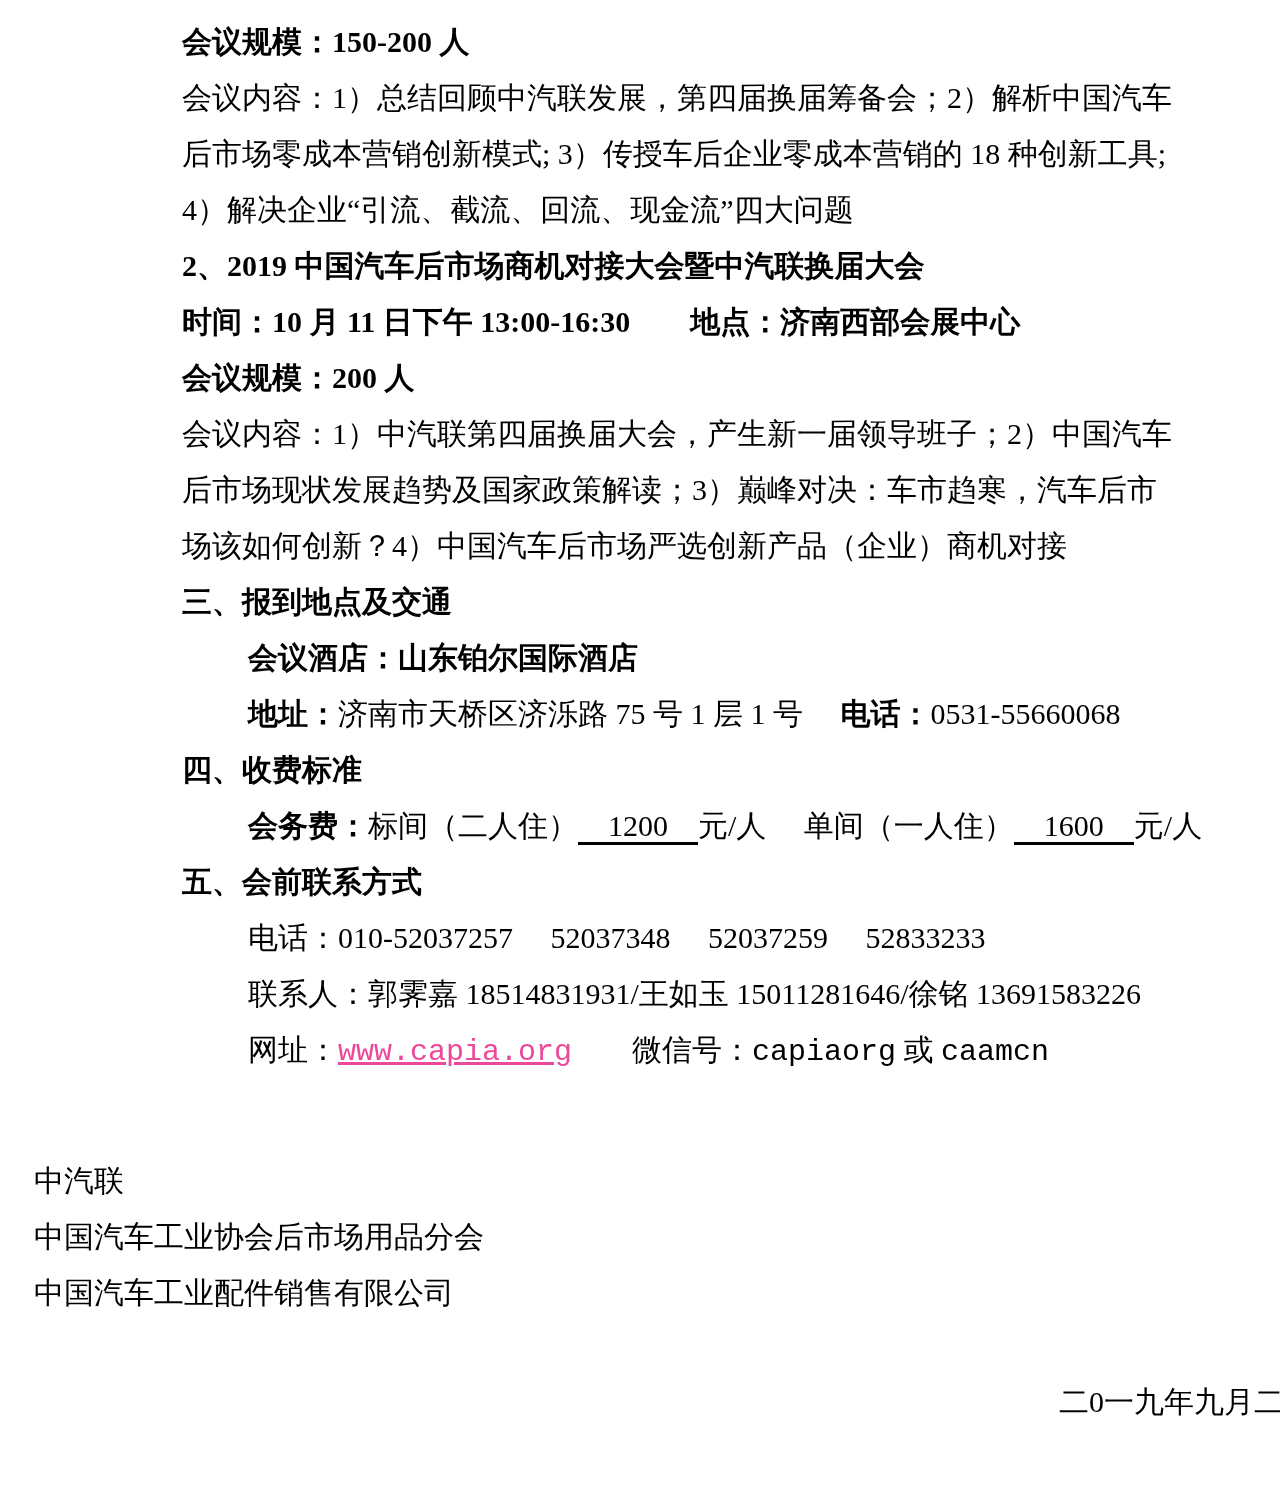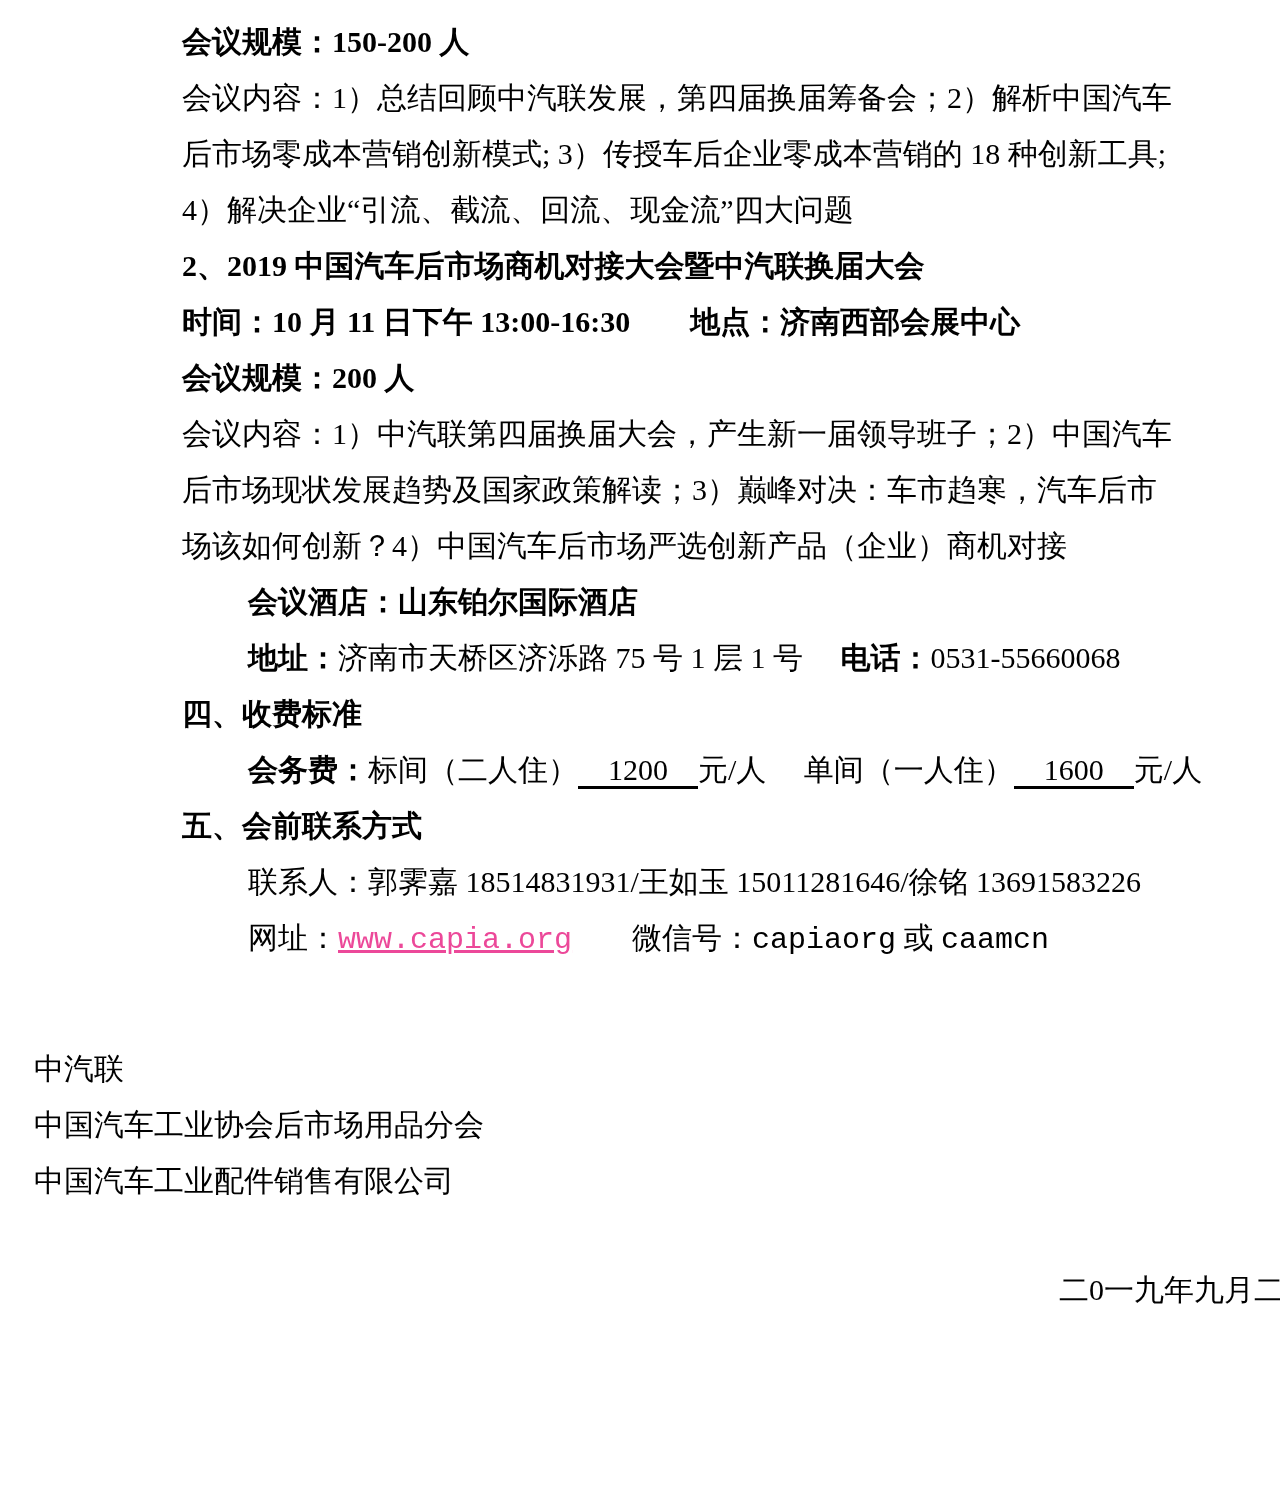--- a/index.html
+++ b/index.html
@@ -67,25 +67,27 @@
       <div class="line bold"><span>会议规模：150-200 人</span></div>
       <div class="line"><span>会议内容：1）总结回顾中汽联发展，第四届换届筹备会；2）解析中国汽车</span></div>
       <div class="line"><span>后市场零成本营销创新模式; 3）传授车后企业零成本营销的 18 种创新工具;</span></div>
       <div class="line"><span>4）解决企业“引流、截流、回流、现金流”四大问题</span></div>
       <div class="line bold"><span>2、2019 中国汽车后市场商机对接大会暨中汽联换届大会</span></div>
       <div class="line bold"><span>时间：10 月 11 日下午 13:00-16:30　　地点：济南西部会展中心</span></div>
       <div class="line bold"><span>会议规模：200 人</span></div>
       <div class="line"><span>会议内容：1）中汽联第四届换届大会，产生新一届领导班子；2）中国汽车</span></div>
       <div class="line"><span>后市场现状发展趋势及国家政策解读；3）巅峰对决：车市趋寒，汽车后市</span></div>
       <div class="line"><span>场该如何创新？4）中国汽车后市场严选创新产品（企业）商机对接</span></div>
+      <div class="line bold"><span>三、报到地点及交通</span></div>
       <div class="line bold indent"><span>会议酒店：山东铂尔国际酒店</span></div>
       <div class="line indent"><span class="seg-bold">地址：</span><span>济南市天桥区济泺路 75 号 1 层 1 号</span><span>　 </span><span class="seg-bold">电话：</span><span>0531-55660068</span></div>
       <div class="line bold"><span>四、收费标准</span></div>
       <div class="line indent"><span class="seg-bold">会务费：</span><span>标间（二人住）</span><span class="u">　1200　</span><span>元/人　 单间（一人住）</span><span class="u">　1600　</span><span>元/人</span></div>
       <div class="line bold"><span>五、会前联系方式</span></div>
+      <div class="line indent"><span>电话：010-52037257　 52037348　 52037259　 52833233</span></div>
       <div class="line indent"><span>联系人：郭霁嘉 18514831931/王如玉 15011281646/徐铭 13691583226</span></div>
       <div class="line indent"><span>网址：</span><span class="link">www.capia.org</span><span>　　微信号：</span><span class="mono">capiaorg</span><span> 或 </span><span class="mono">caamcn</span></div>
     </div>
   <div id="signature">
       <div class="line">中汽联</div>
       <div class="line">中国汽车工业协会后市场用品分会</div>
       <div class="line">中国汽车工业配件销售有限公司</div>
     </div>
   <div id="date">二0一九年九月二日</div>
 </div>

